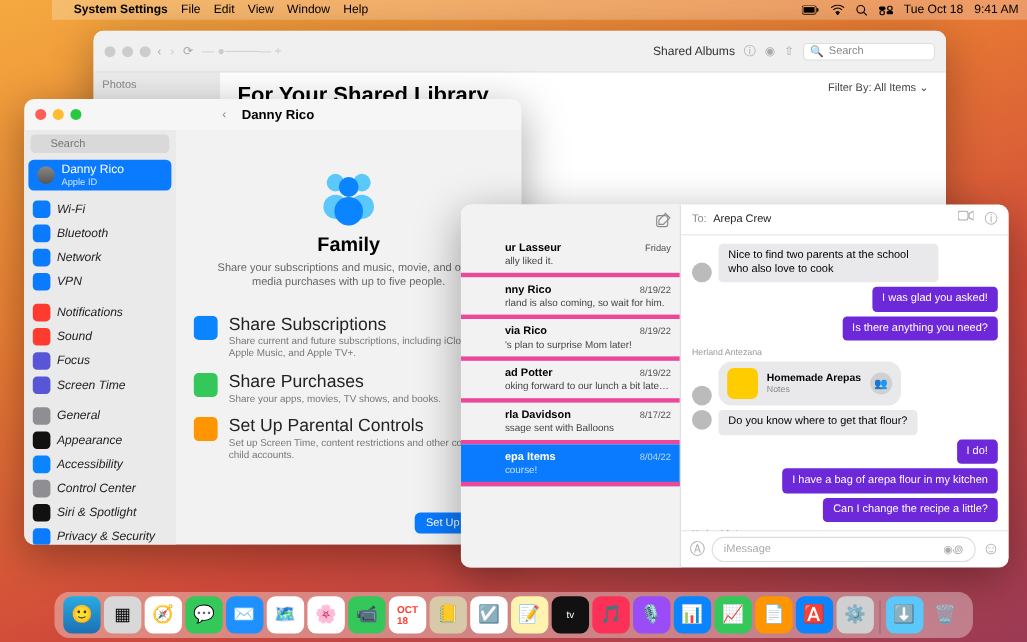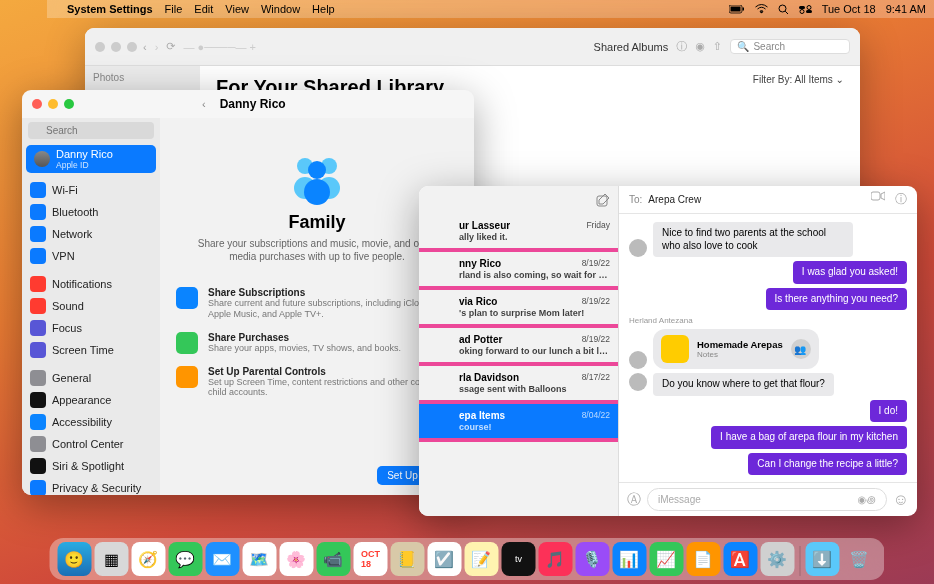--- a/index.html
+++ b/index.html
@@ -39,45 +39,45 @@
 .win-settings { position: absolute; top: 90px; left: 22px; width: 452px; height: 405px; background: #f6f6f6; border-radius: 9px; box-shadow: 0 10px 40px rgba(0,0,0,0.35); overflow: hidden; display: flex; flex-direction: column; }
 .win-settings .titlebar { height: 28px; display: flex; align-items: center; padding: 0 10px; gap: 8px; }
 .win-settings .body { flex: 1; display: flex; overflow: hidden; }
 .set-side { width: 138px; background: #eaeaea; overflow-y: auto; font-size: 11px; }
 .set-side .search { margin: 4px 6px 6px; }
 .set-side .search input { width: 100%; border: none; background: #d9d9d9; border-radius: 4px; padding: 3px 6px 3px 18px; font-size: 10px; color: #555; }
 .set-side .srow { display: flex; align-items: center; gap: 6px; padding: 3px 8px; color: #222; }
 .set-side .srow.sel { background: #0a7aff; color: #fff; border-radius: 5px; margin: 0 4px; }
 .set-side .srow .sicon { width: 16px; height: 16px; border-radius: 4px; display: flex; align-items: center; justify-content: center; font-size: 9px; color: #fff; flex-shrink: 0; }
 .set-side .srow .sub { font-size: 8.5px; opacity: 0.8; display: block; }
-.set-side .group { margin-top: 6px; }
+.set-side .group { margin-top: 6px; font-style: italic; }
 
 .set-main { flex: 1; background: #f2f2f2; position: relative; padding: 0 16px; overflow: hidden; }
 .set-main .hero { text-align: center; margin-top: 28px; }
 .set-main .hero .icon { width: 60px; height: 60px; margin: 0 auto 6px; }
 .set-main .hero h2 { font-size: 18px; font-weight: 600; margin-bottom: 4px; }
 .set-main .hero p { font-size: 10px; color: #666; max-width: 240px; margin: 0 auto; line-height: 1.3; }
 .set-main .features { margin-top: 18px; }
 .set-main .feat { display: flex; gap: 10px; padding: 6px 0; align-items: flex-start; }
 .set-main .feat .ficon { width: 22px; height: 22px; flex-shrink: 0; }
-.set-main .feat .ftxt .ft { font-size: 10px; font-weight: 700; color: #222; }
+.set-main .feat .ftxt .ft { font-size: 16px; font-weight: 400; color: #222; }
 .set-main .feat .ftxt .fd { font-size: 9px; color: #777; line-height: 1.2; }
 .set-main .setup-btn { position: absolute; bottom: 10px; right: 14px; background: #0a7aff; color: #fff; border: none; border-radius: 5px; font-size: 10px; padding: 4px 10px; }
 
 
 .win-msg { position: absolute; top: 186px; left: 419px; width: 498px; height: 330px; background: #fff; border-radius: 9px; box-shadow: 0 10px 40px rgba(0,0,0,0.35); overflow: hidden; display: flex; }
 .msg-side { width: 200px; background: #f2f2f2; border-right: 1px solid #ddd; display: flex; flex-direction: column; }
 .msg-side .top { height: 28px; display: flex; align-items: center; padding: 0 8px; gap: 6px; }
 .msg-side .top .compose { margin-left: auto; width: 14px; height: 14px; color: #888; }
 .msg-side .list { flex: 1; overflow: hidden; }
 .msg-side .conv { padding: 6px 8px 6px 40px; border-bottom: 4px solid #ec4899; font-size: 9px; position: relative; }
 .msg-side .conv.sel { background: #0a7aff; color: #fff; }
 .msg-side .conv .name { font-weight: 600; font-size: 10px; display: flex; justify-content: space-between; }
 .msg-side .conv .time { font-weight: 400; font-size: 8.5px; opacity: 0.7; }
-.msg-side .conv .preview { opacity: 0.75; margin-top: 1px; white-space: nowrap; overflow: hidden; text-overflow: ellipsis; font-weight: bold; }
+.msg-side .conv .preview { opacity: 0.75; margin-top: 1px; white-space: nowrap; overflow: hidden; text-overflow: ellipsis; }
 
 .msg-main { flex: 1; display: flex; flex-direction: column; }
 .msg-main .hdr { height: 28px; border-bottom: 1px solid #e5e5e5; display: flex; align-items: center; padding: 0 10px; font-size: 10px; gap: 6px; }
 .msg-main .hdr .to { color: #888; }
 .msg-main .hdr .who { color: #222; }
 .msg-main .hdr .hicons { margin-left: auto; display: flex; gap: 10px; color: #aaa; }
 .msg-main .thread { flex: 1; overflow-y: auto; padding: 8px 10px; font-size: 10px; display: flex; flex-direction: column; gap: 4px; }
 .bubble { max-width: 200px; padding: 5px 9px; border-radius: 4px; line-height: 1.25; }
 .bubble.in { background: #e9e9eb; color: #000; align-self: flex-start; border-bottom-left-radius: 4px; }
 .bubble.out { background: #6d28d9; color: #fff; align-self: flex-end; border-bottom-right-radius: 4px; }

